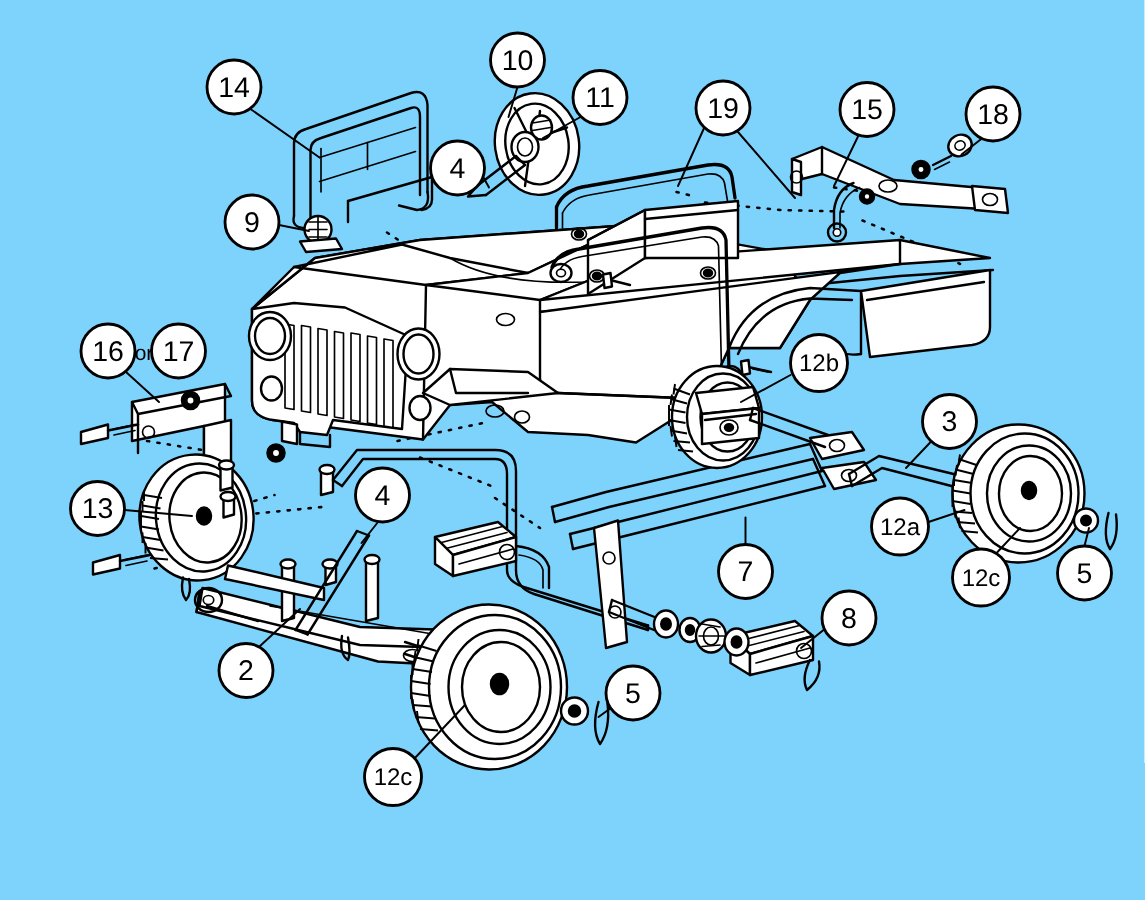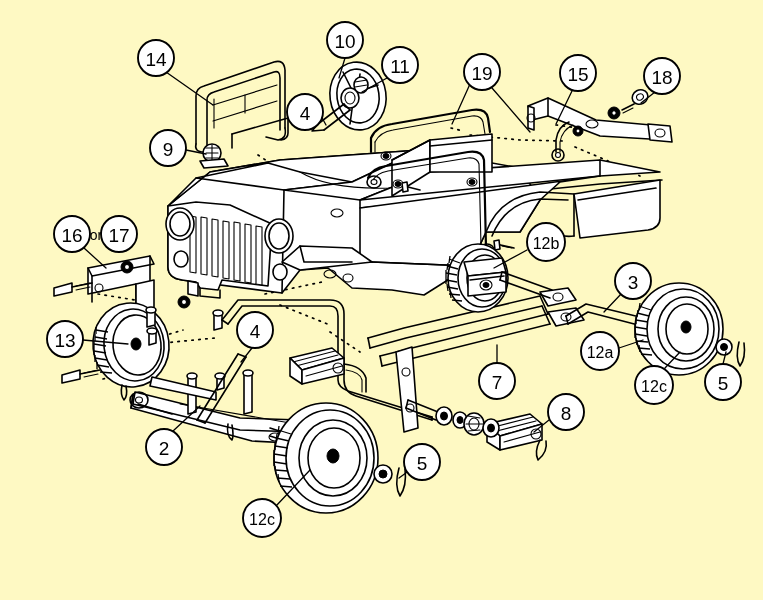--- a/index.html
+++ b/index.html
@@ -11,21 +11,21 @@
   body {
     width: 763px;
     height: 600px;
     overflow: hidden;
     font-family: "Liberation Sans", sans-serif;
   }
   #diagram-root {
     position: relative;
     width: 763px;
     height: 600px;
-    background: #fef9c3;
+    background: #7dd3fc;
   }
   #diagram-svg {
     position: absolute;
     left: 0;
     top: 0;
     width: 763px;
     height: 600px;
     display: block;
   }
   .ln   { fill: none; stroke: #000; stroke-width: 1.6; stroke-linecap: round; stroke-linejoin: round; }

